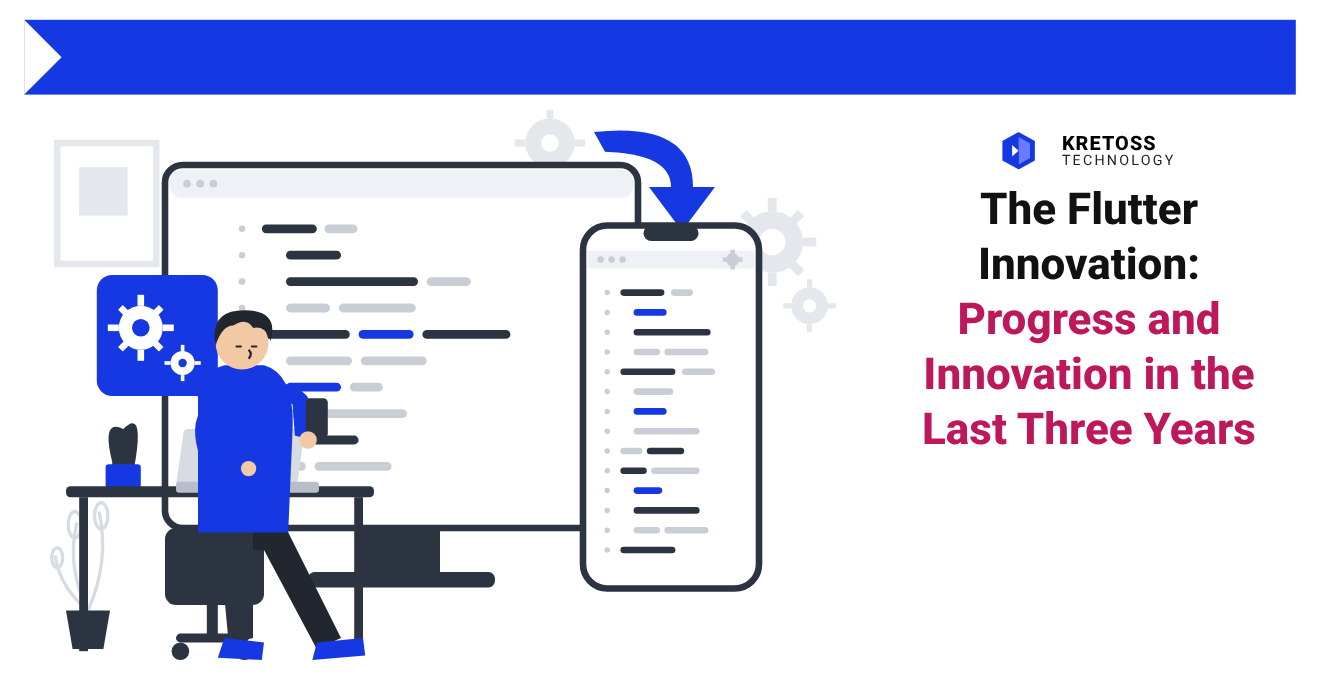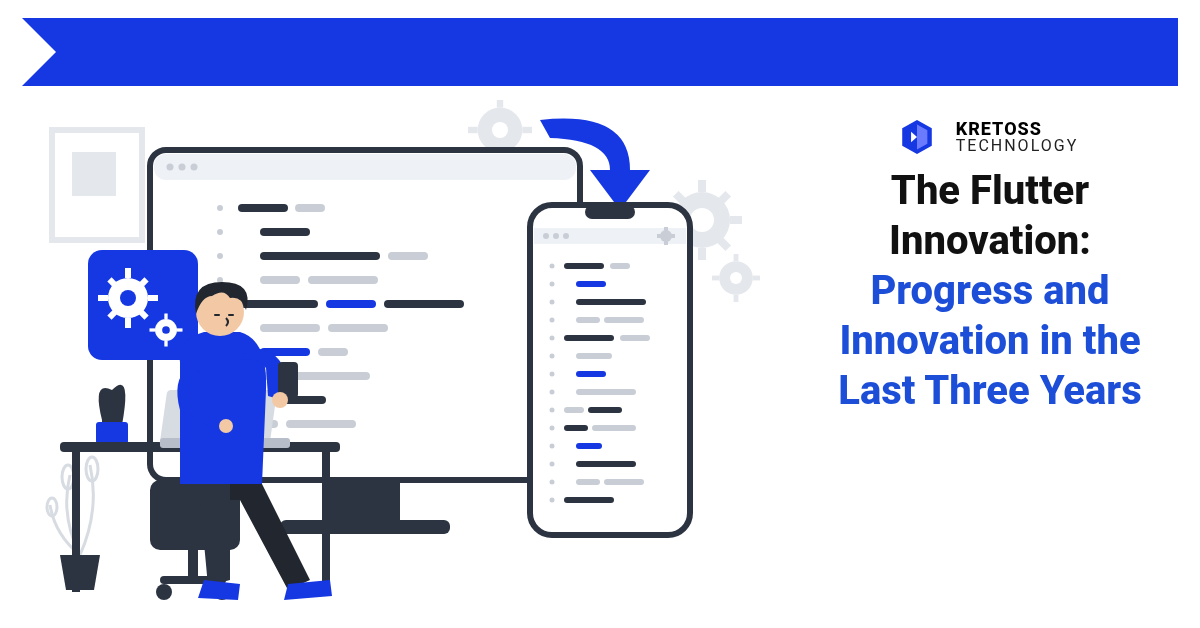--- a/index.html
+++ b/index.html
@@ -47,28 +47,28 @@
   .logo {
     display: flex;
     align-items: center;
     justify-content: center;
     gap: 24px;
     margin-bottom: 12px;
   }
   .logo svg { width: 30px; height: 34px; }
   .logo-text { text-align: left; line-height: 1; }
   .logo-text .l1 { font-weight: 800; font-size: 18px; letter-spacing: 1px; }
-  .logo-text .l2 { font-size: 16px; letter-spacing: 2px; color: #222; }
+  .logo-text .l2 { font-size: 13px; letter-spacing: 2px; color: #222; }
   .title {
     font-size: 40px;
     font-weight: 800;
     line-height: 1.25;
     color: #111;
   }
-  .title .accent { color: #1d4ed8; }
+  .title .accent { color: #be185d; }
 </style>
 </head>
 <body>
 
 <div class="ribbon"></div>
 
 <div class="stage">
   <svg viewBox="0 0 760 510" width="760" height="510">
 
     <g fill="#E4E7EC">

